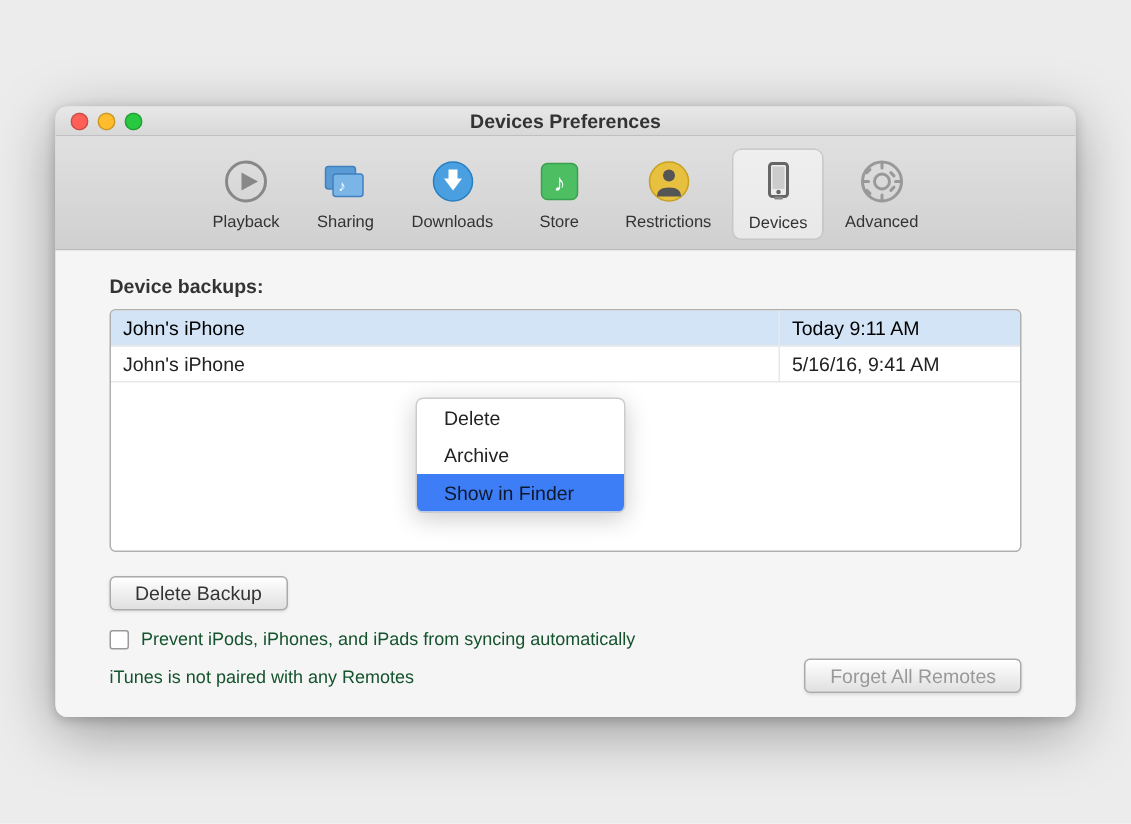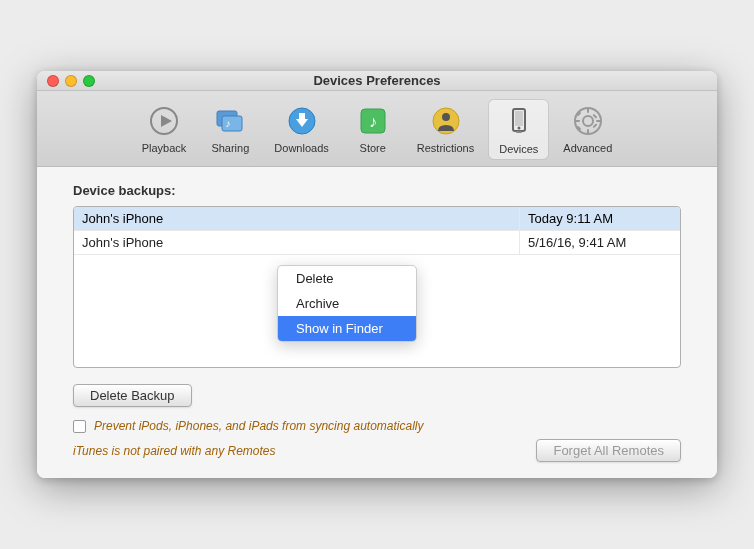--- a/index.html
+++ b/index.html
@@ -143,21 +143,21 @@
       margin-left: 48px;
     }
     .context-item {
       padding: 5px 18px;
       font-size: 13px;
       color: #222;
       cursor: pointer;
     }
     .context-item.highlighted {
       background: #3d7ef7;
-      color: #ffffff;
+      color: #0f172a;
     }
 
     .button-row {
       display: flex;
       justify-content: flex-start;
       margin-top: 16px;
     }
     .mac-button {
       padding: 3px 16px;
       font-size: 13px;
@@ -190,22 +190,21 @@
     .checkbox {
       width: 13px;
       height: 13px;
       border: 1px solid #999;
       border-radius: 2px;
       background: white;
       flex-shrink: 0;
     }
     .footer-text {
       font-size: 12px;
-      color: #a16207;
-      font-style: italic;
+      color: #14532d;
     }
 
     
     svg { display: block; }
   </style>
 </head>
 <body>
 
 <div class="window">
 

